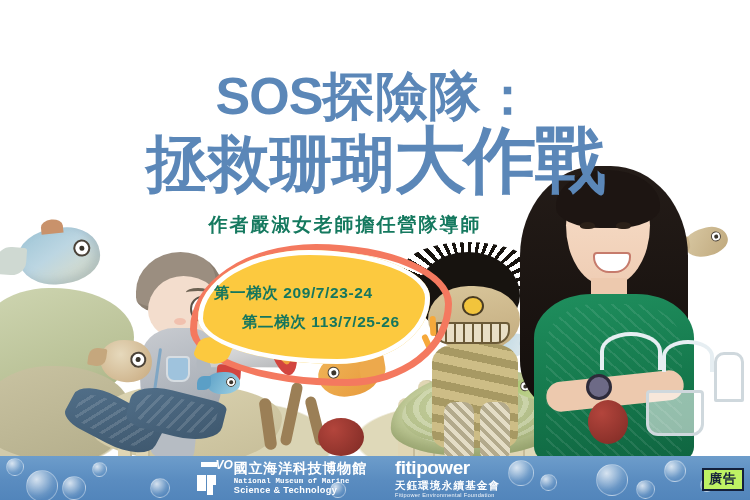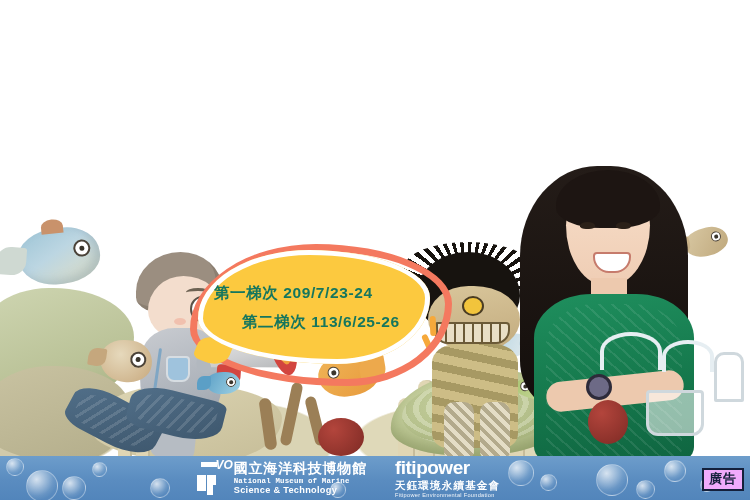--- a/index.html
+++ b/index.html
@@ -347,21 +347,21 @@
   .nmmst-text .zh{font-size:14px;font-weight:bold;letter-spacing:.8px;}
   .nmmst-text .en1{font-size:7.4px;font-weight:bold;letter-spacing:.2px;font-family:Liberation Mono, monospace;}
   .nmmst-text .en2{font-size:9.2px;font-weight:bold;letter-spacing:.3px;}
   .fiti{color:#fff;line-height:1.1;}
   .fiti .wordmark{font-size:19px;font-weight:bold;letter-spacing:-.5px;}
   .fiti .zh{font-size:10.5px;font-weight:bold;letter-spacing:1.2px;margin-top:1px;}
   .fiti .en{font-size:5.6px;letter-spacing:.3px;opacity:.92;margin-top:1px;}
 
   .ad-label{
     position:absolute;right:6px;bottom:9px;
-    padding:2px 5px;border:2px solid #14203b;background:#f0abfc;
+    padding:2px 5px;border:2px solid #14203b;background:#bef264;
     color:#14203b;font-size:13px;font-weight:bold;letter-spacing:1px;
     line-height:1.15;
   }
 </style>
 </head>
 <body>
 
 <div class="banner">
 
   <div class="scene">
@@ -504,25 +504,34 @@
     <div class="spark" style="left:420px;top:296px;width:6px;height:18px;transform:rotate(22deg);"></div>
     <div class="spark" style="left:430px;top:316px;width:6px;height:20px;transform:rotate(-2deg);"></div>
     <div class="spark" style="left:424px;top:334px;width:6px;height:16px;transform:rotate(-24deg);"></div>
   </div>
 
   <div class="blob-outline"></div>
   <div class="blob-tail"></div>
   <div class="blob"></div>
   <div class="dates">
     <div class="date-line first">第一梯次 209/7/23-24</div>
-    <div class="date-line second">第二梯次 113/6/25-26</div>
+    <div class="date-line second">第二梯次 113/7/25-26</div>
   </div>
 
 
-
+  <div class="title-wrap">
+    <div class="title-1">
+      <span class="sos">SOS</span><span>探險隊：</span>
+    </div>
+    <div class="title-2">
+      <span>拯救珊瑚</span><span class="big">大作戰</span>
+    </div>
+  </div>
+
+  <div class="subtitle">作者嚴淑女老師擔任營隊導師</div>
 
   <div class="footer">
     <span class="bubble" style="left:6px;top:2px;width:16px;height:16px;"></span>
     <span class="bubble" style="left:26px;top:14px;width:30px;height:30px;"></span>
     <span class="bubble" style="left:62px;top:20px;width:22px;height:22px;"></span>
     <span class="bubble" style="left:92px;top:6px;width:13px;height:13px;"></span>
     <span class="bubble" style="left:150px;top:22px;width:18px;height:18px;"></span>
     <span class="bubble" style="left:330px;top:26px;width:14px;height:14px;"></span>
     <span class="bubble" style="left:508px;top:4px;width:24px;height:24px;"></span>
     <span class="bubble" style="left:540px;top:18px;width:15px;height:15px;"></span>

